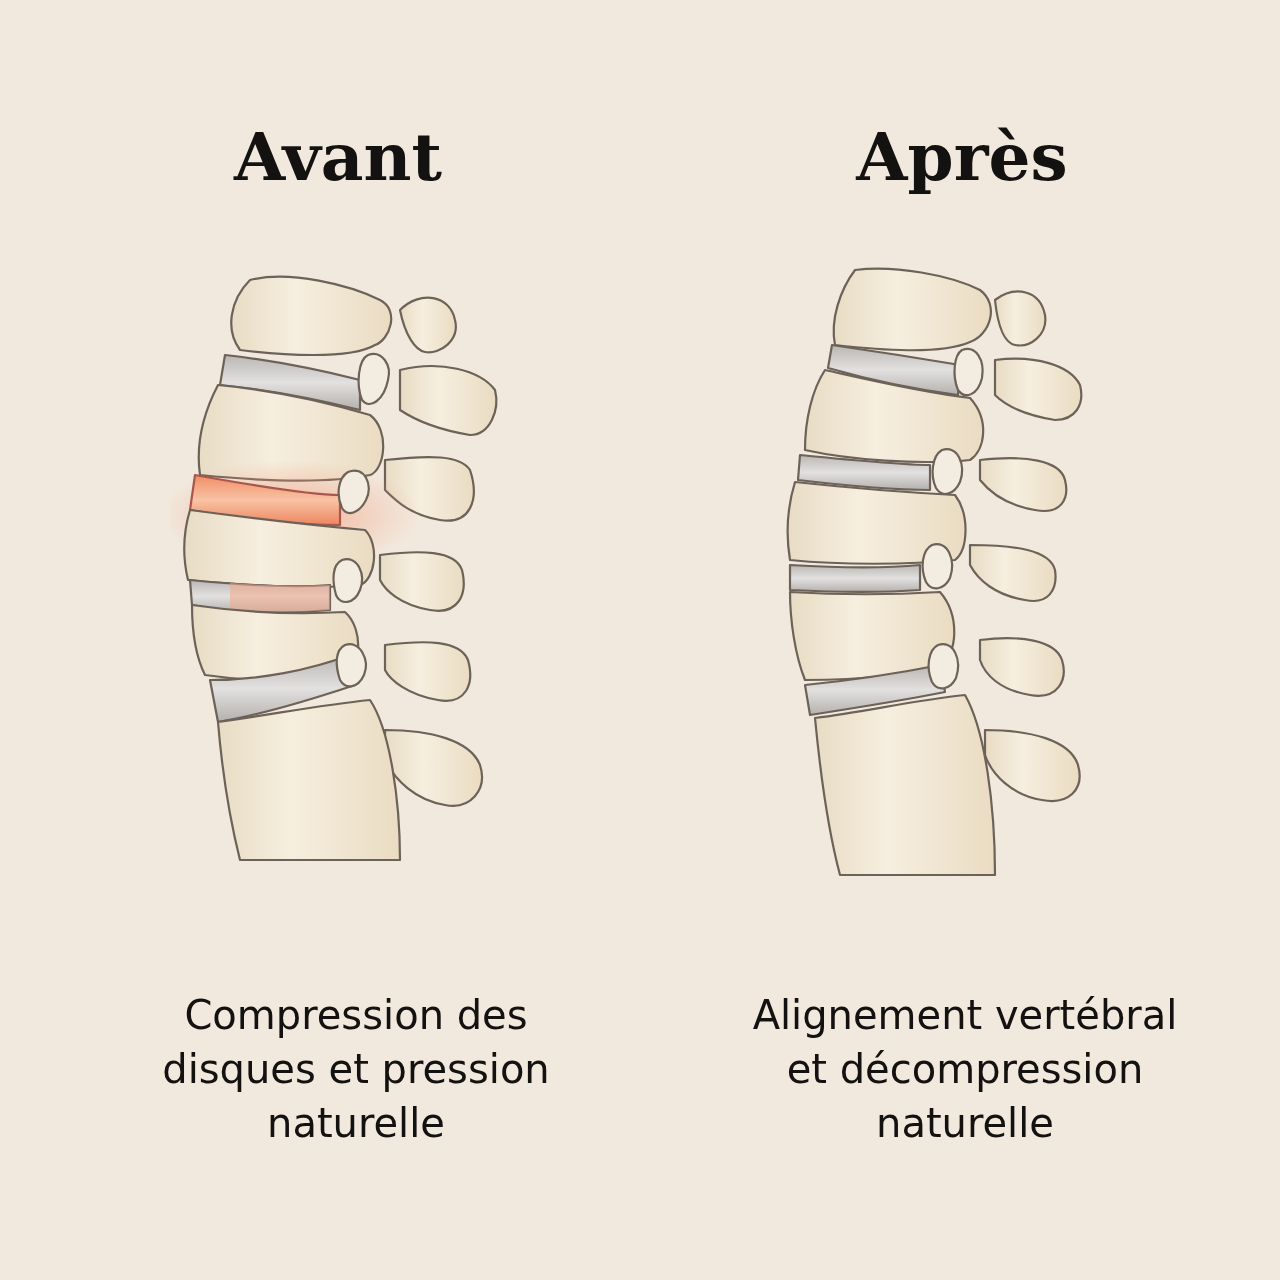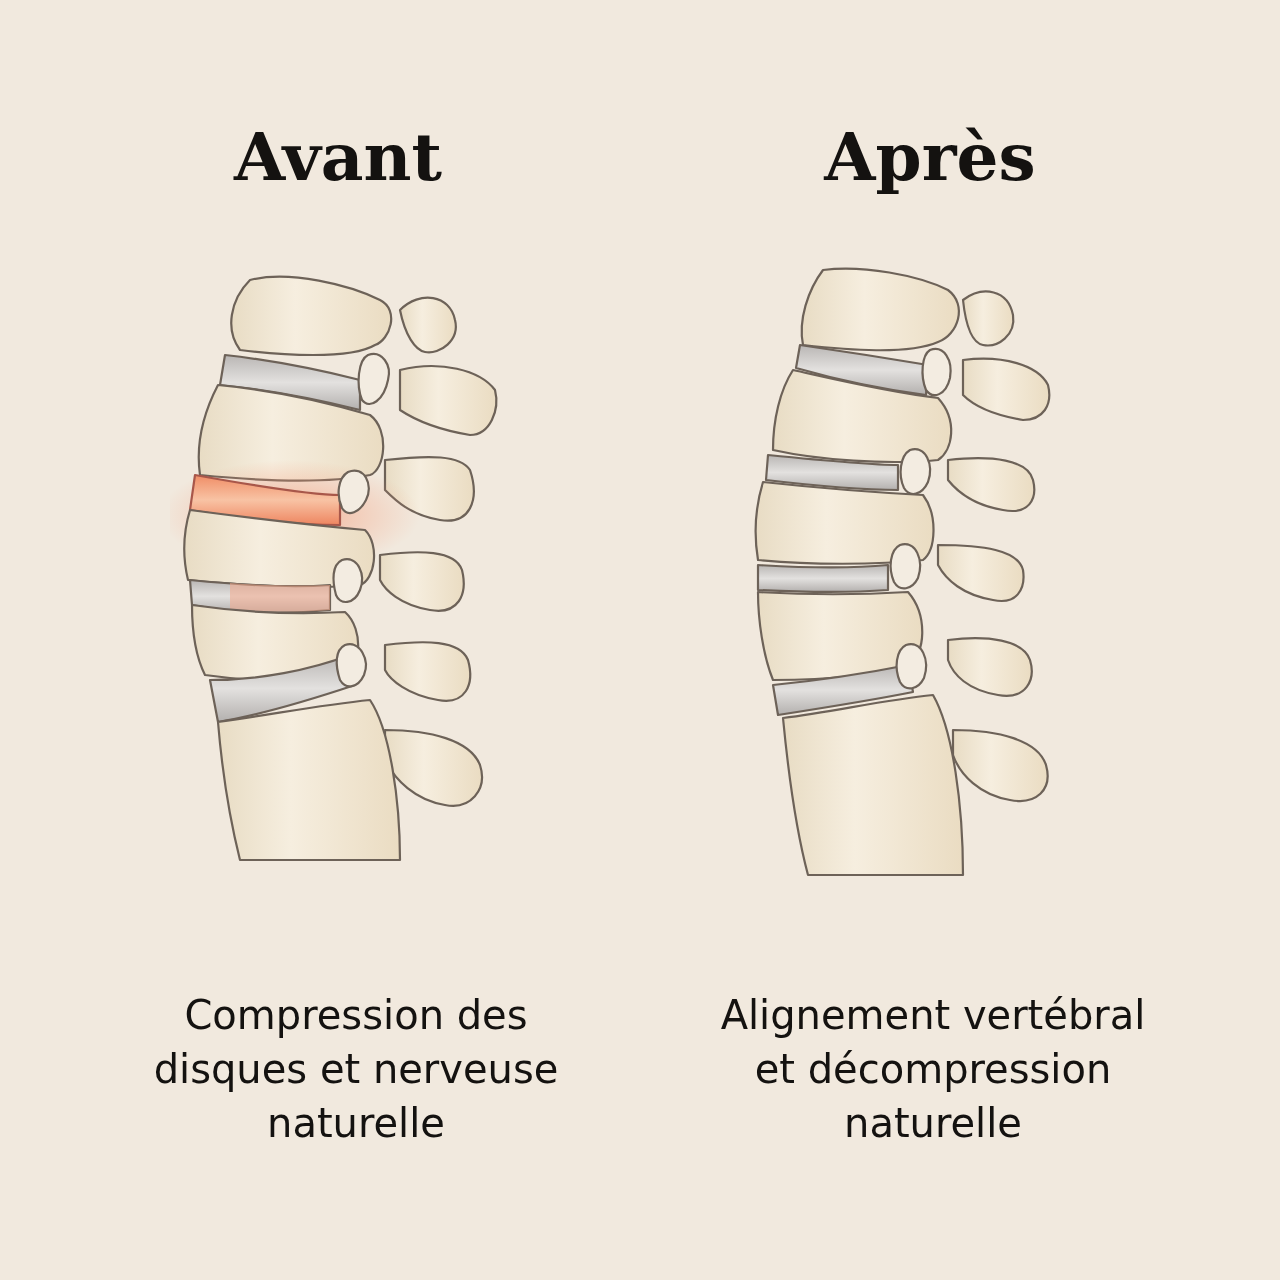--- a/index.html
+++ b/index.html
@@ -3,21 +3,21 @@
 <meta charset="utf-8">
 <style>
   html, body { margin:0; padding:0; }
   body {
     width:1280px; height:1280px; overflow:hidden;
     background:#f1e9de;
     position:relative;
   }
   .panel { position:absolute; top:0; width:640px; height:984px; }
   .panel.left { left:0; }
-  .panel.right { left:608px; }
+  .panel.right { left:640px; }
   .title {
     position:absolute; top:118px; width:100%;
     text-align:center;
     font-family:"DejaVu Serif", serif;
     font-weight:bold; font-size:66px; color:#141210;
     letter-spacing:0px;
   }
   .panel.left .title { left:20px; width:640px; left:18px; }
   .panel.right .title { left:0; width:640px; left:2px; }
   .illus { position:absolute; top:260px; }
@@ -93,21 +93,21 @@
 
       <path d="M198 95 C212 90 222 105 218 120 C214 140 200 150 192 140 C186 125 188 100 198 95Z" fill="#f3ece1"></path>
       <path d="M178 212 C194 205 204 225 196 240 C190 252 178 258 172 248 C166 235 168 218 178 212Z" fill="#f3ece1"></path>
       <path d="M172 300 C188 295 196 315 190 330 C184 345 170 345 166 335 C162 320 162 305 172 300Z" fill="#f3ece1"></path>
       <path d="M175 385 C190 380 200 400 194 415 C188 428 176 430 170 420 C165 405 165 390 175 385Z" fill="#f3ece1"></path>
     </g>
   </svg>
 
   <div class="caption">
     <span>Compression des</span>
-    <span>disques et nerveuse</span>
+    <span>disques et pression</span>
     <span>naturelle</span>
   </div>
 </div>
 
 <div class="panel right">
   <div class="title">Après</div>
 
   <svg class="illus" width="340" height="620" viewBox="0 0 340 620">
     <defs>
       <linearGradient id="boneR" x1="0" x2="1" y1="0" y2="0">

